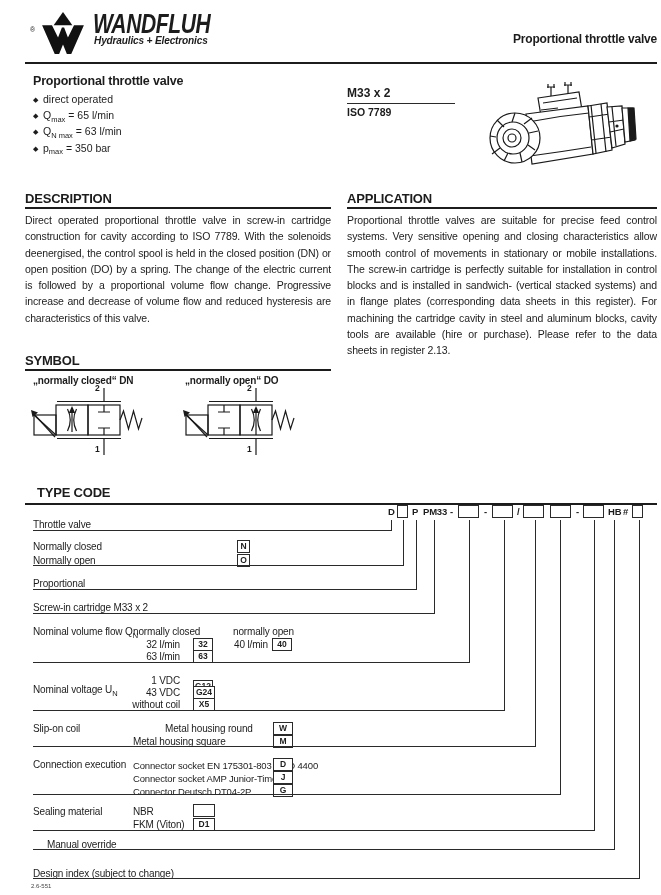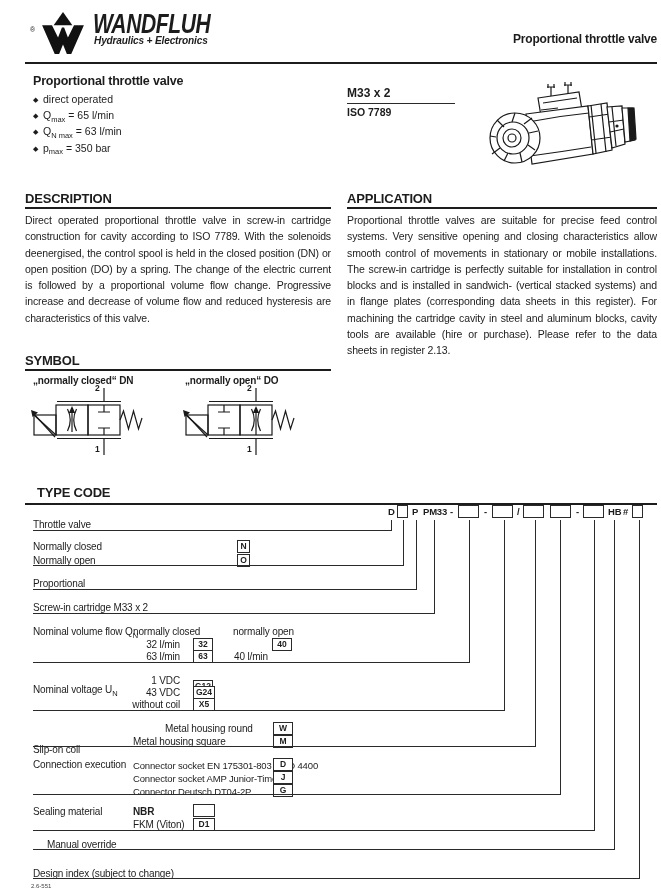--- a/index.html
+++ b/index.html
@@ -204,51 +204,51 @@
     <div class="abs lbl" style="left:8px;top:122px;">Screw-in cartridge M33 x 2</div>
     <div class="hline" style="left:8px;top:133px;width:402px;"></div>
 
     <div class="abs lbl" style="left:8px;top:146px;"><span>Nominal volume flow Q</span><span class="sub">N</span></div>
     <div class="abs lbl" style="left:108px;top:146px;">normally closed</div>
     <div class="abs lbl" style="left:208px;top:146px;">normally open</div>
     <div class="abs lbl ra" style="left:105px;top:159px;width:50px;">32 l/min</div>
     <span class="codebox" style="left:168px;top:158px;width:20px;">32</span>
     <div class="abs lbl ra" style="left:105px;top:171px;width:50px;">63 l/min</div>
     <span class="codebox" style="left:168px;top:170px;width:20px;">63</span>
-    <div class="abs lbl" style="left:209px;top:171px;">40 l/min</div>
+    <div class="abs lbl" style="left:209px;top:159px;">40 l/min</div>
     <span class="codebox" style="left:247px;top:158px;width:20px;">40</span>
     <div class="hline" style="left:8px;top:182px;width:437px;"></div>
 
     <div class="abs lbl" style="left:8px;top:195px;margin-top:9px;"><span>Nominal voltage U</span><span class="sub">N</span></div>
     <div class="abs lbl ra" style="left:100px;top:195px;width:55px;">1 VDC</div>
     <span class="codebox" style="left:168px;top:200px;width:20px;">G12</span>
     <div class="abs lbl ra" style="left:100px;top:207px;width:55px;">43 VDC</div>
     <span class="codebox" style="left:168px;top:206px;width:22px;">G24</span>
     <div class="abs lbl ra" style="left:100px;top:219px;width:55px;">without coil</div>
     <span class="codebox" style="left:168px;top:218px;width:22px;">X5</span>
     <div class="hline" style="left:8px;top:230px;width:472px;"></div>
 
-    <div class="abs lbl" style="left:8px;top:243px;margin-top:21px;">Slip-on coil</div>
+    <div class="abs lbl" style="left:8px;top:243px;">Slip-on coil</div>
     <div class="abs lbl" style="left:108px;top:243px;margin-left:32px;">Metal housing round</div>
     <span class="codebox" style="left:248px;top:242px;width:20px;">W</span>
     <div class="abs lbl" style="left:108px;top:256px;">Metal housing square</div>
     <span class="codebox" style="left:248px;top:255px;width:20px;">M</span>
     <div class="hline" style="left:8px;top:266px;width:503px;"></div>
 
     <div class="abs lbl" style="left:8px;top:279px;">Connection execution</div>
     <div class="abs lbl-sm" style="left:108px;top:280px;">Connector socket EN 175301-803 / ISO 4400</div>
     <span class="codebox" style="left:248px;top:278px;width:20px;">D</span>
     <div class="abs lbl-sm" style="left:108px;top:293px;">Connector socket AMP Junior-Timer</div>
     <span class="codebox" style="left:248px;top:291px;width:20px;">J</span>
     <div class="abs lbl-sm" style="left:108px;top:306px;">Connector Deutsch DT04-2P</div>
     <span class="codebox" style="left:248px;top:304px;width:20px;">G</span>
     <div class="hline" style="left:8px;top:314px;width:528px;"></div>
 
     <div class="abs lbl" style="left:8px;top:326px;">Sealing material</div>
-    <div class="abs lbl" style="left:108px;top:326px;font-weight:bold;">NBR</div>
+    <div class="abs lbl" style="left:108px;top:326px;">NBR</div>
     <span class="codebox" style="left:168px;top:324px;width:22px;"></span>
     <div class="abs lbl" style="left:108px;top:339px;">FKM (Viton)</div>
     <span class="codebox" style="left:168px;top:338px;width:22px;">D1</span>
     <div class="hline" style="left:8px;top:350px;width:562px;"></div>
 
     <div class="abs lbl" style="left:8px;top:359px;margin-left:14px;">Manual override</div>
     <div class="hline" style="left:8px;top:369px;width:582px;"></div>
 
     <div class="abs lbl" style="left:8px;top:388px;">Design index (subject to change)</div>
     <div class="hline" style="left:8px;top:398px;width:607px;"></div>

